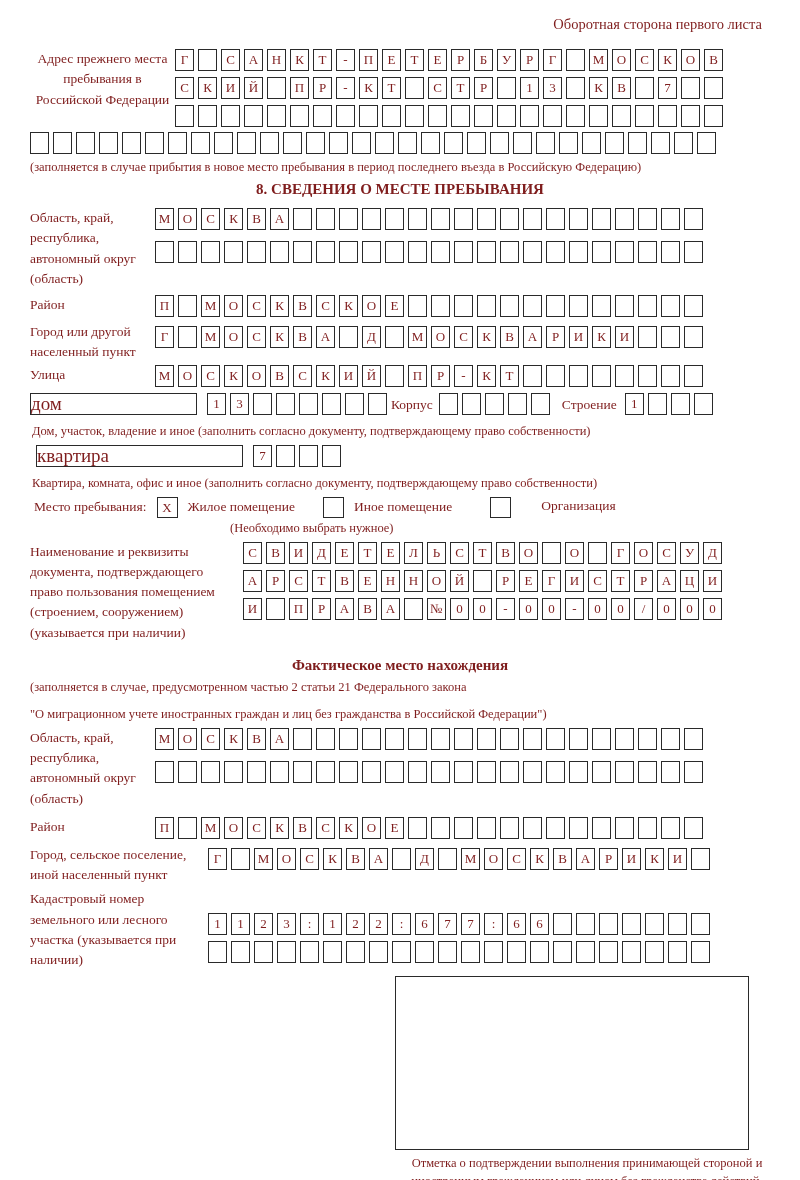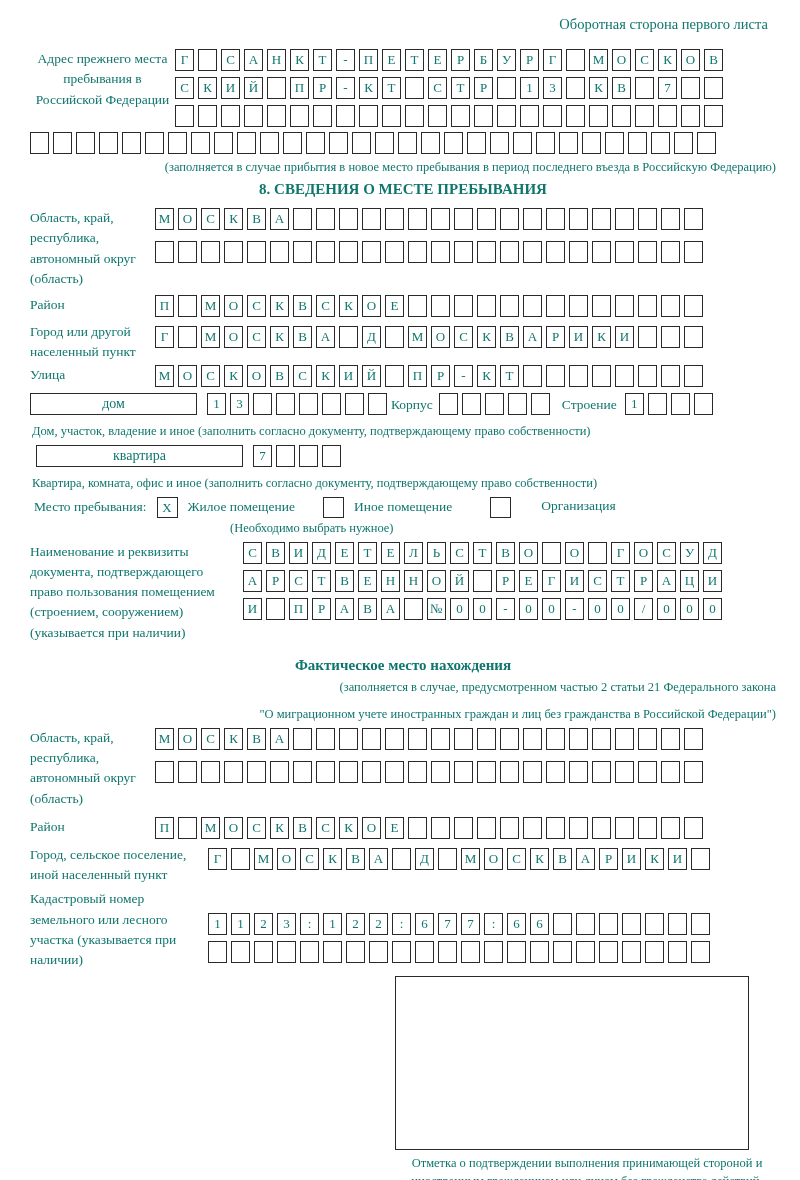--- a/index.html
+++ b/index.html
@@ -1,39 +1,39 @@
 <!DOCTYPE html>
 <html><head>
 <meta charset="utf-8">
 <style>
   html,body{margin:0;padding:0;background:#fff;}
   .page{
     width:800px;height:1180px;box-sizing:border-box;
-    padding:16px 24px 0 30px;
+    padding:16px 30px 0 30px;
     font-family:"Liberation Serif","DejaVu Serif",serif;
-    color:#0f766e;position:relative;overflow:hidden;background:#fff;
+    color:#7f1d1d;position:relative;overflow:hidden;background:#fff;
   }
   .hdr{text-align:right;font-size:14.5px;padding-right:8px;margin-bottom:16px;}
   .row-flex{display:flex;align-items:flex-start;margin-bottom:2px;}
   .lbl{font-size:13.5px;line-height:1.5;}
   .lbl-a{flex:0 0 145px;text-align:center;}
   .lbl-b{flex:0 0 125px;}
   .cellrow{white-space:nowrap;line-height:0;margin-bottom:6px;}
   .cell{
     display:inline-block;width:17px;height:20px;margin-right:4px;
     border:1.5px solid #2a2a2a;text-align:center;
     font-size:13px;line-height:20px;vertical-align:top;
     font-family:"Liberation Serif","DejaVu Serif",serif;
   }
-  .caption{font-size:12.5px;text-align:right;margin:2px 0 6px 0;}
+  .caption{font-size:12.5px;text-align:left;margin:2px 0 6px 0;}
   .caption-left{font-size:12.5px;text-align:left;margin:0 0 6px 2px;}
   .sect-title{font-size:15px;font-weight:bold;text-align:center;margin:6px 0 10px 0;}
   .named-box{
     display:inline-block;border:1.5px solid #2a2a2a;height:20px;
-    font-size:14px;line-height:20px;text-align:center;vertical-align:top;
+    font-size:19px;line-height:20px;text-align:left;vertical-align:top;
   }
   .inline-lbl{display:inline-block;font-size:13.5px;line-height:23px;vertical-align:top;}
   .chk{
     display:inline-block;width:19px;height:19px;border:1.5px solid #2a2a2a;
     text-align:center;font-size:13px;line-height:19px;vertical-align:middle;margin:0 10px;
   }
   .stay-row{font-size:13.5px;margin:4px 0 0 4px;}
   .grid-col{line-height:0;}
   .stamp-box{
     margin-left:365px;width:352px;height:172px;border:1.5px solid #2a2a2a;margin-top:6px;

